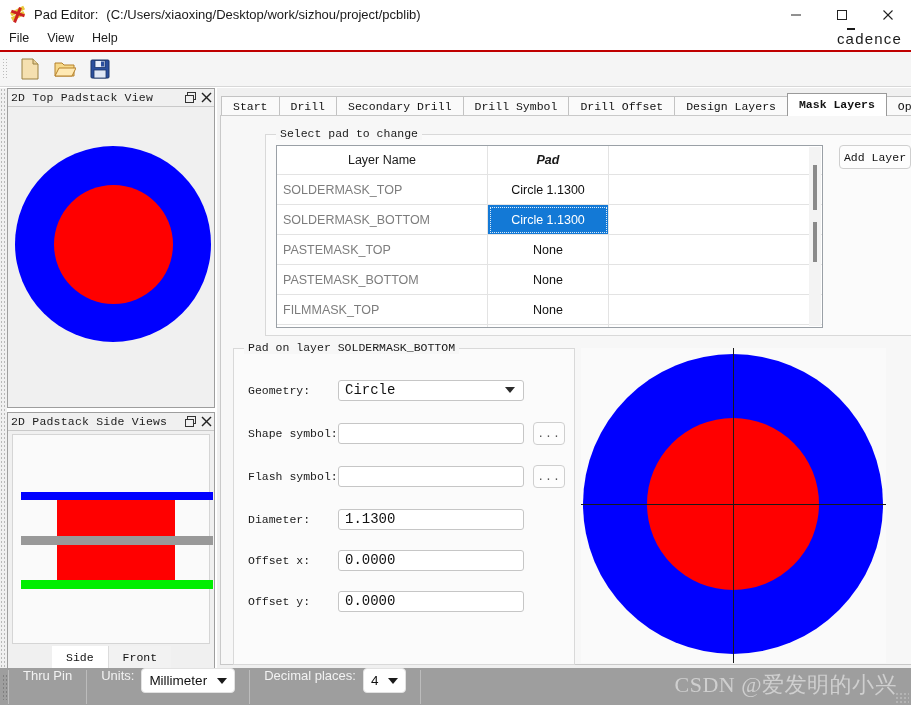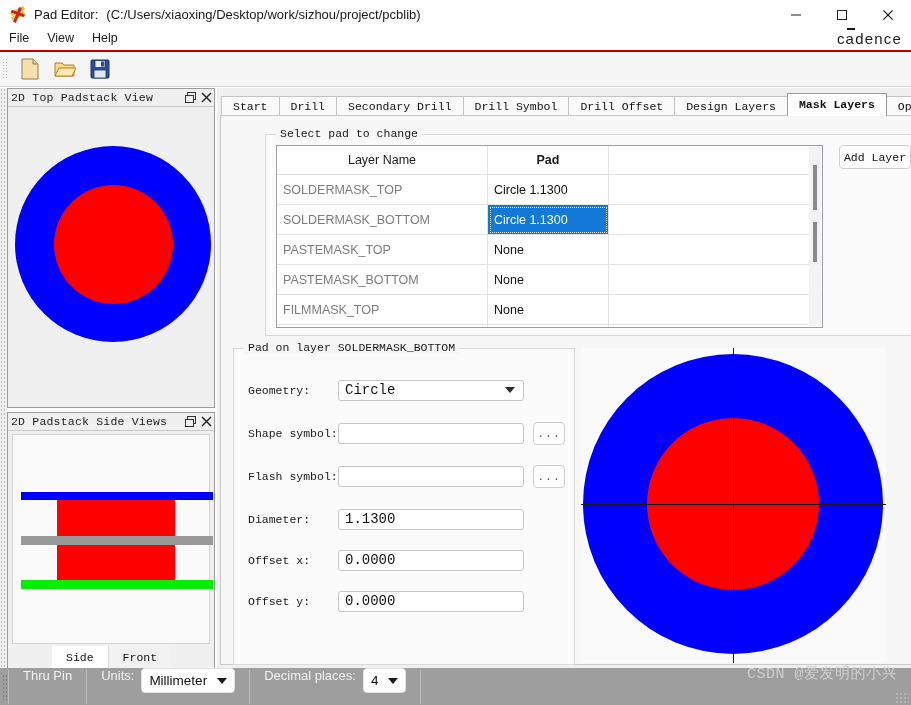--- a/index.html
+++ b/index.html
@@ -181,27 +181,27 @@
     position: absolute; left: 10px; top: 10px; width: 545px; height: 181px;
     background: #ffffff; border: 1px solid #9aa0a6; overflow: hidden;
   }
   table.padtable { border-collapse: collapse; width: 521px; table-layout: fixed; }
   table.padtable td {
     height: 29px; border-bottom: 1px solid #e3e3e3; border-right: 1px solid #e3e3e3;
     font-family: "Liberation Sans", sans-serif; font-size: 12.5px;
     padding: 0 6px; overflow: hidden; white-space: nowrap;
   }
   table.padtable td.c-name { width: 198px; color: #7d7d7d; text-align: left; }
-  table.padtable td.c-pad  { width: 108px; color: #111; }
+  table.padtable td.c-pad  { width: 108px; color: #111; text-align: center; }
   table.padtable td.c-blank{ width: 215px; border-right: none; }
   table.padtable tr.hdr td {
     color: #1a1a1a; text-align: center; border-bottom: 1px solid #e3e3e3;
     height: 28px;
   }
-  table.padtable tr.hdr td.c-pad { font-weight: bold; }
+  table.padtable tr.hdr td.c-pad { font-weight: bold; font-style: italic; }
   td.sel-cell {
     background: #1379d6; color: #fff !important;
     outline: 1px dotted rgba(255,255,255,.85); outline-offset: -3px;
   }
   .tbl-scroll {
     position: absolute; right: 1px; top: 1px; width: 12px; bottom: 1px;
     background: #f3f3f3;
   }
   .tbl-thumb {
     position: absolute; left: 4px; width: 4px; background: #8a8a8a;
@@ -261,22 +261,22 @@
   .sb-select {
     height: 23px; background: #fff; border-radius: 4px; border: 1px solid #e2e2e2;
     display: flex; align-items: center; padding: 0 7px; gap: 10px;
     font-size: 13.5px; color: #111;
   }
   .sb-caret {
     width: 0; height: 0; border-left: 5px solid transparent; border-right: 5px solid transparent;
     border-top: 6px solid #1a1a1a;
   }
   .watermark {
-    position: absolute; right: 14px; bottom: 22px;
-    font-size: 15px; color: #cfcfcf; font-family: Liberation Mono, monospace;
+    position: absolute; right: 14px; bottom: 5px;
+    font-size: 22px; color: #cfcfcf; font-family: Liberation Serif, serif;
     letter-spacing: .5px;
   }
   .wm-dots {
     position:absolute; right: 2px; bottom: 1px; width: 14px; height: 12px;
     background-image: radial-gradient(#b4b4b4 1px, transparent 1px);
     background-size: 4px 4px;
   }
 </style>
 </head>
 <body>

